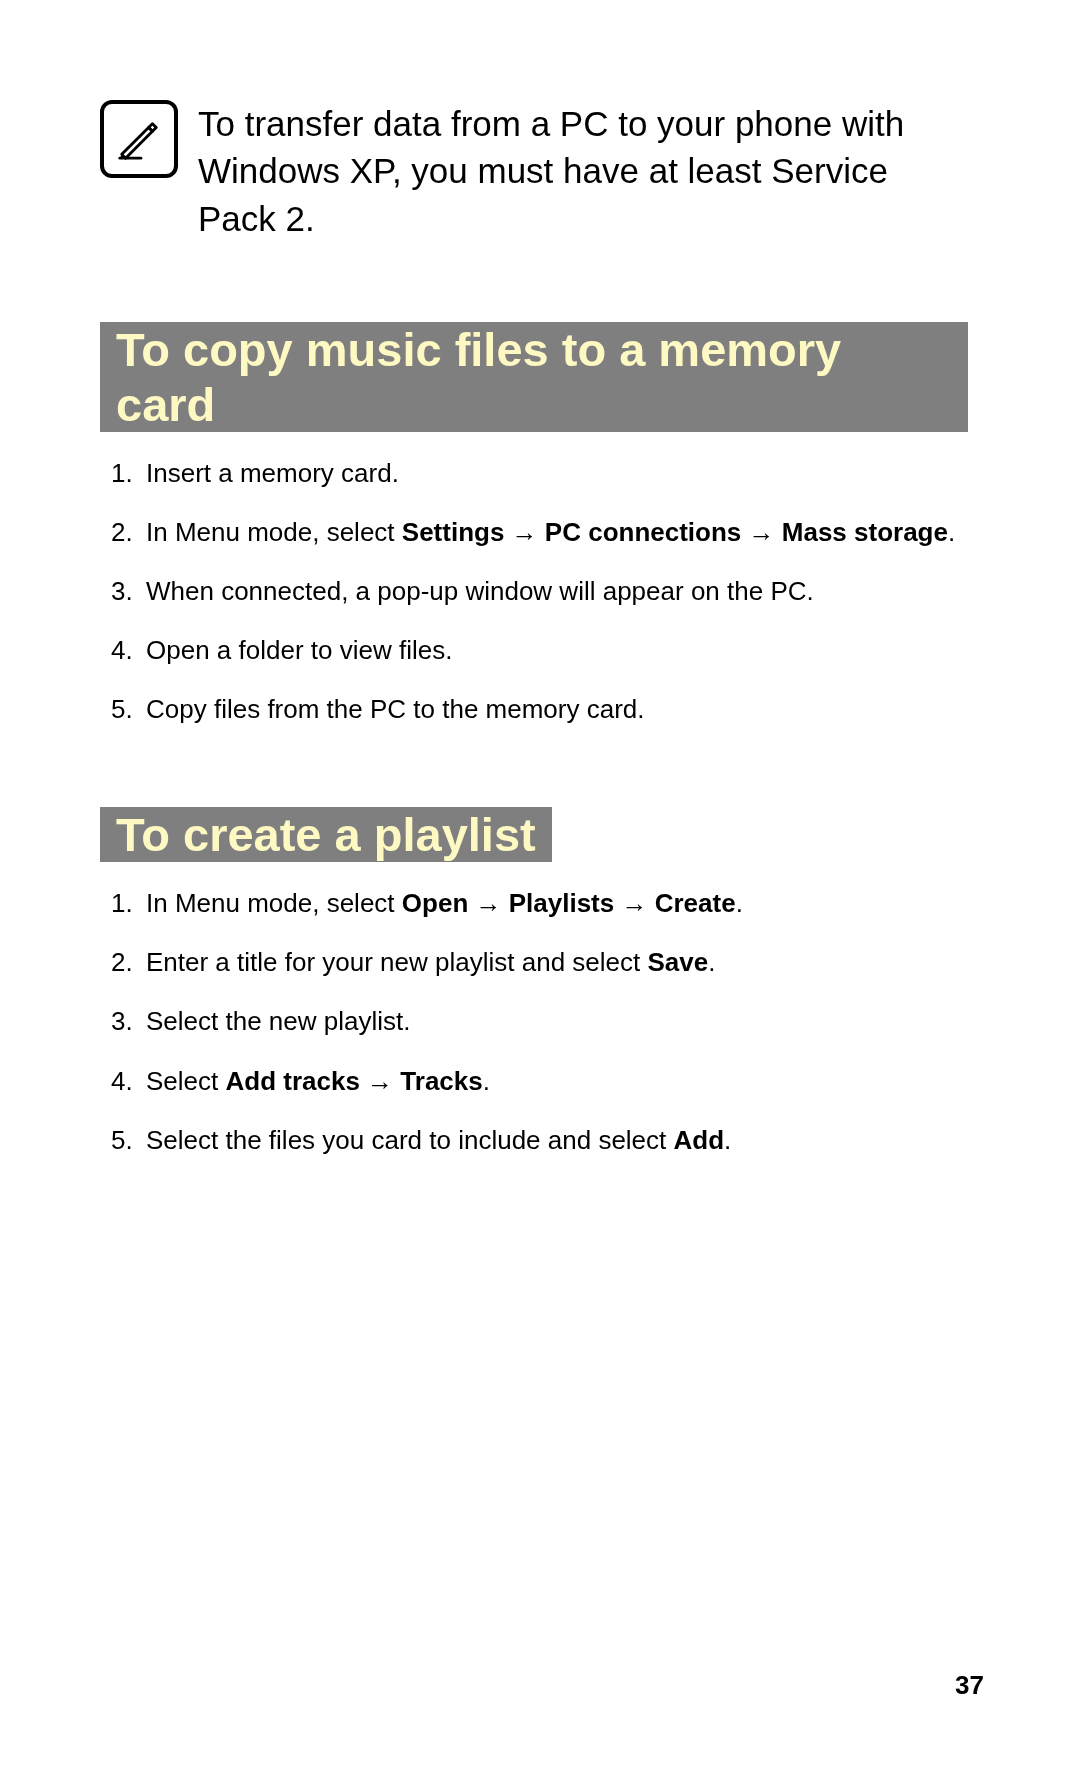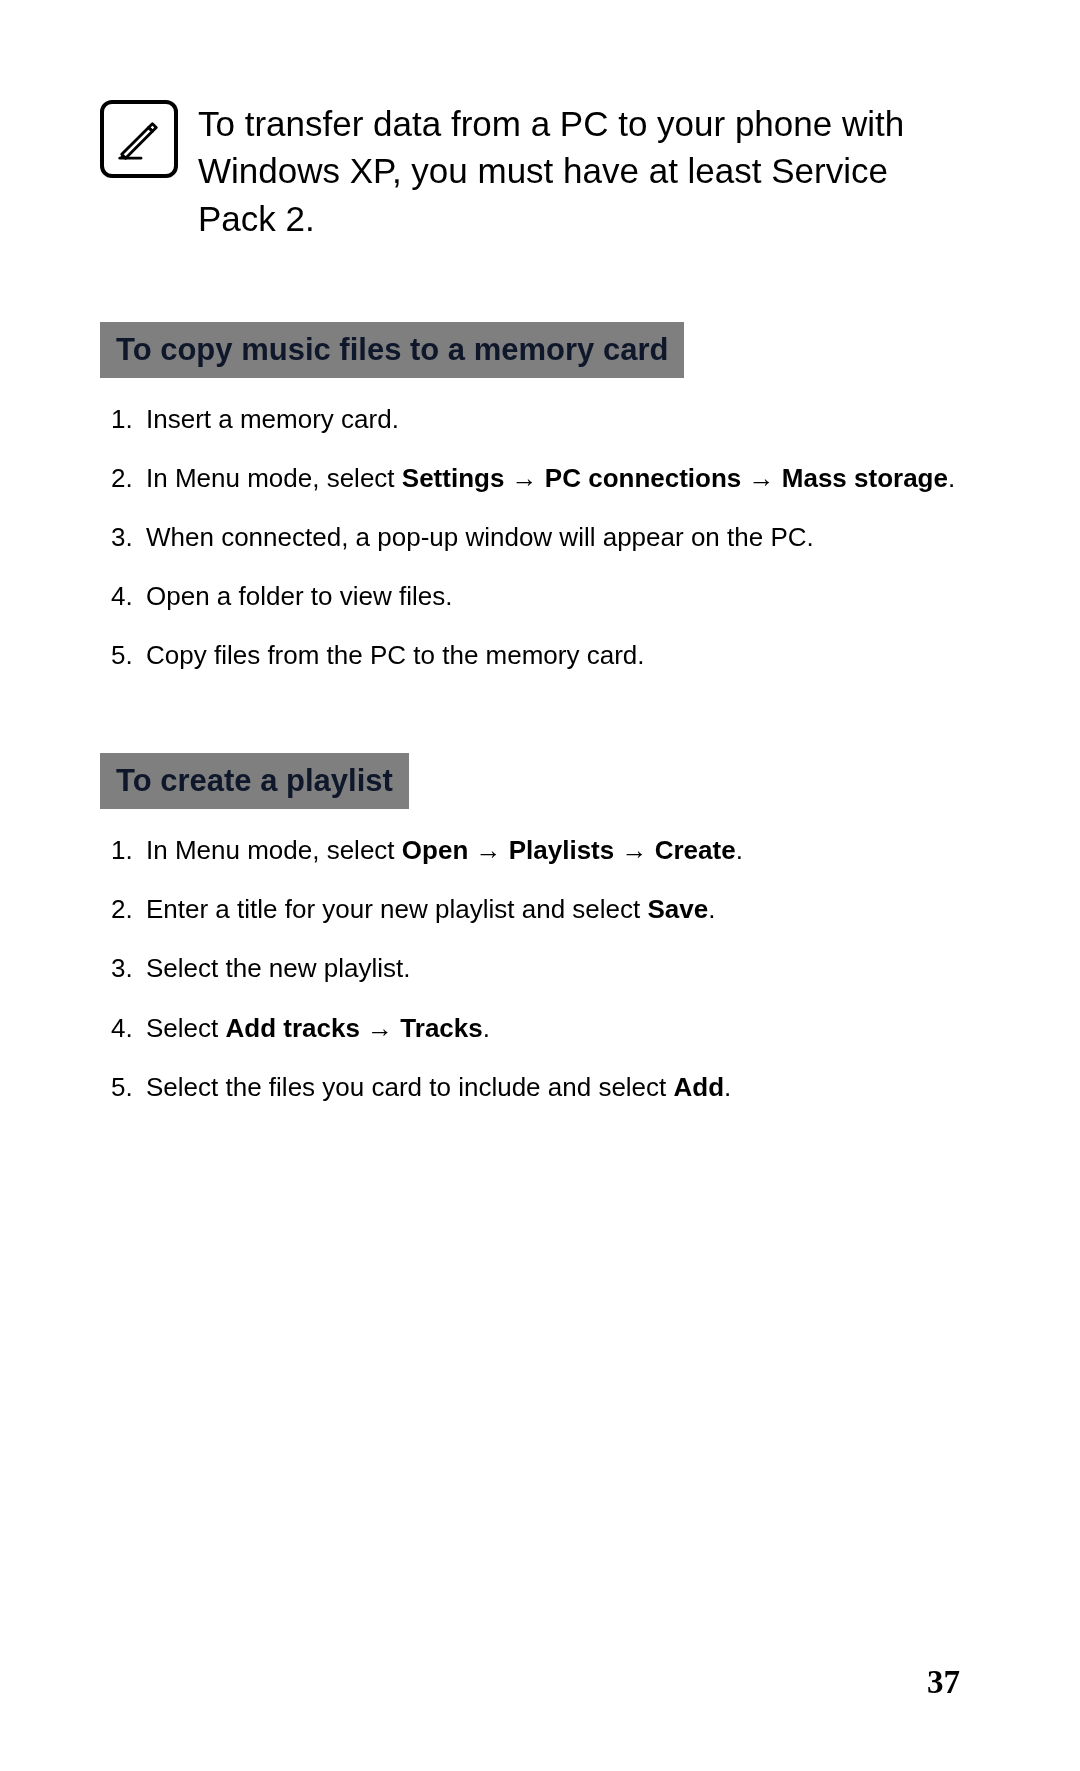--- a/index.html
+++ b/index.html
@@ -36,24 +36,24 @@
     width: 46px;
     height: 46px;
   }
   .note-text {
     font-size: 35px;
     line-height: 1.35;
   }
   .section-heading {
     display: inline-block;
     background: #7f7f7f;
-    color: #0f172a;
-    font-size: 31px;
+    color: #fef9c3;
+    font-size: 47px;
     font-weight: bold;
-    padding: 10px 16px;
+    padding: 0 16px;
     margin-bottom: 24px;
   }
   ol.steps {
     margin: 0 0 80px 0;
     padding-left: 40px;
     font-size: 26px;
     line-height: 1.35;
   }
   ol.steps > li {
     margin-bottom: 24px;
@@ -61,24 +61,23 @@
   }
   .bold {
     font-weight: bold;
   }
   .arrow::before {
     content: " \2192  ";
   }
   .page-number {
     position: absolute;
     bottom: 70px;
-    right: 108px;
-    font-size: 33px;
+    right: 84px;
+    font-size: 26px;
     font-weight: bold;
-    font-family: Liberation Serif, serif;
   }
   .sub-paragraph {
     display: block;
     margin-top: 24px;
   }
 </style>
 </head>
 <body>
 
 <div class="page">

